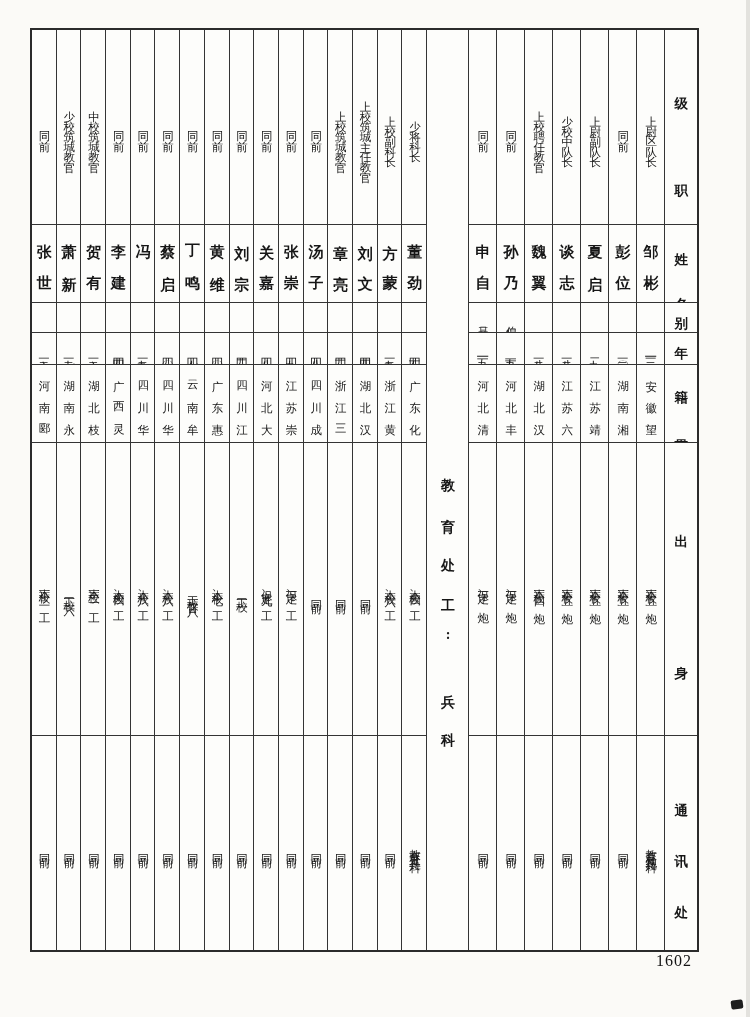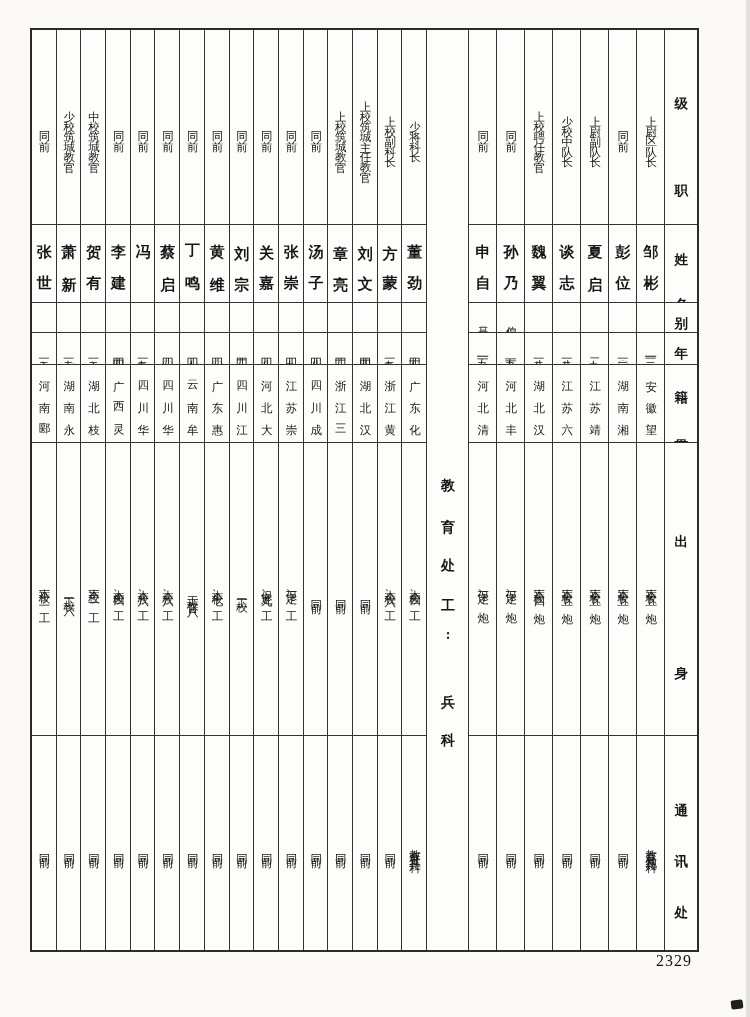--- a/index.html
+++ b/index.html
@@ -309,15 +309,15 @@
       <div class="col header">
         <div class="cell cell-rank hcell"><span class="vtxt">级职</span></div>
         <div class="cell cell-name hcell"><span class="vtxt">姓名</span></div>
         <div class="cell cell-alias hcell"><span class="vtxt">别号</span></div>
         <div class="cell cell-age hcell"><span class="vtxt">年龄</span></div>
         <div class="cell cell-origin hcell"><span class="vtxt">籍贯</span></div>
         <div class="cell cell-background hcell"><span class="vtxt">出身</span></div>
         <div class="cell cell-address hcell"><span class="vtxt">通讯处</span></div>
       </div>
     </div>
-  <div class="page-number">2329</div>
+  <div class="page-number">1602</div>
   <div class="speck"></div>
 </div>
 
 </body></html>

